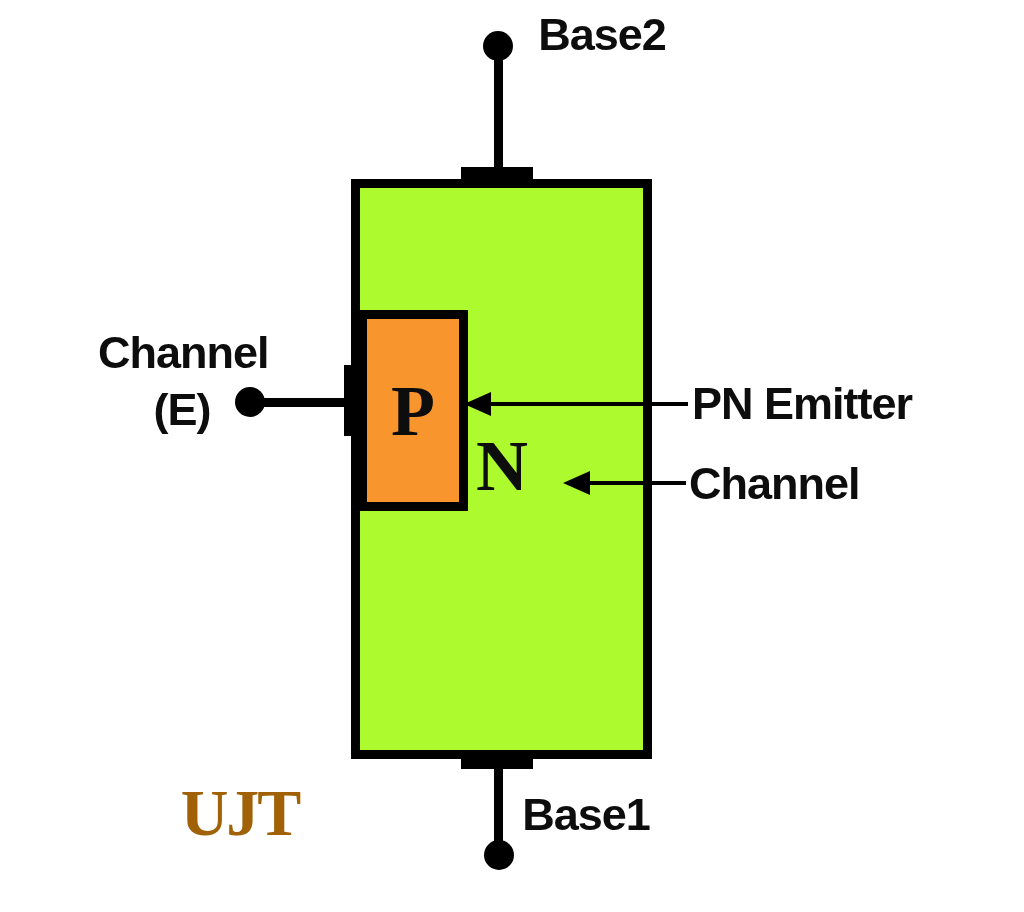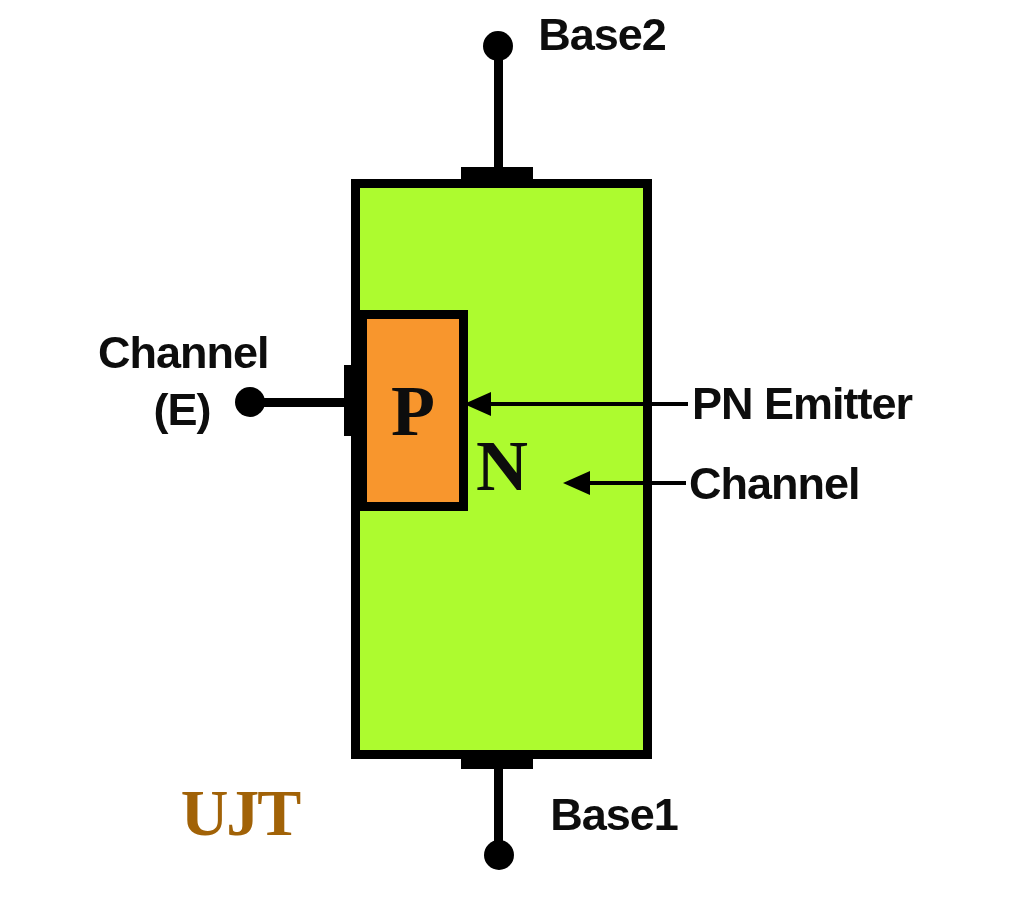--- a/index.html
+++ b/index.html
@@ -72,21 +72,21 @@
   
   .term-label {
     text-align: center;
     font-weight: bold;
     color: #0d0d0d;
     font-size: 45px;
     letter-spacing: -1px;
   }
   .term-label div { line-height: 57px; }
   .label-base2   { left: 535px; top: 6px;   width: 134px; }
-  .label-base1   { left: 548px; top: 786px; width: 132px; }
+  .label-base1   { left: 520px; top: 786px; width: 132px; }
   .label-emitter { left: 98px;  top: 324px; width: 168px; }
 
   
   .ann-line { background: #000000; height: 4px; }
   .ann-head {
     width: 0; height: 0;
     border-top: 12px solid transparent;
     border-bottom: 12px solid transparent;
     border-right: 27px solid #000000;
   }

